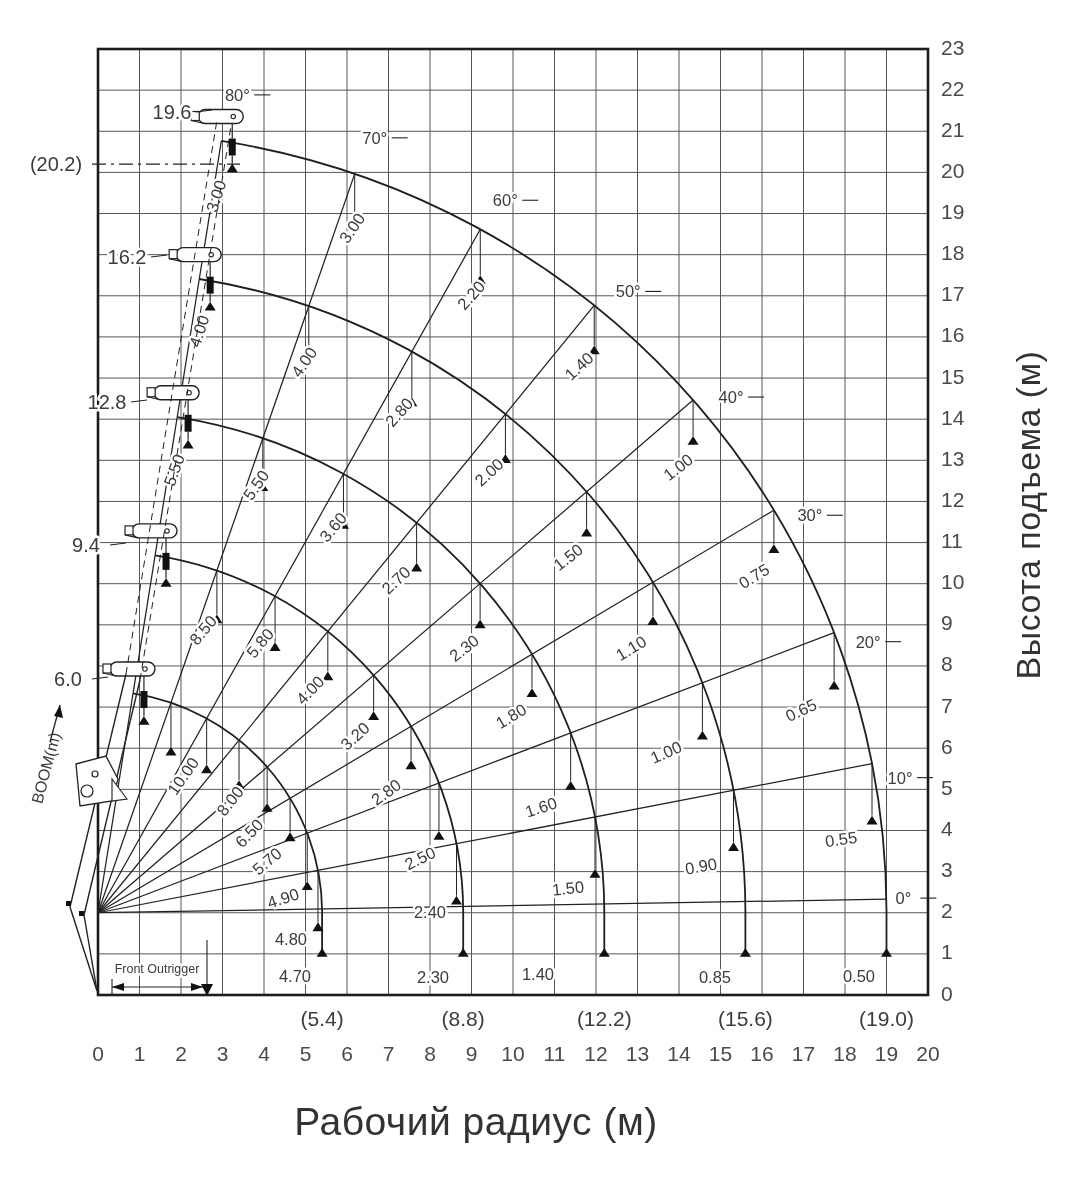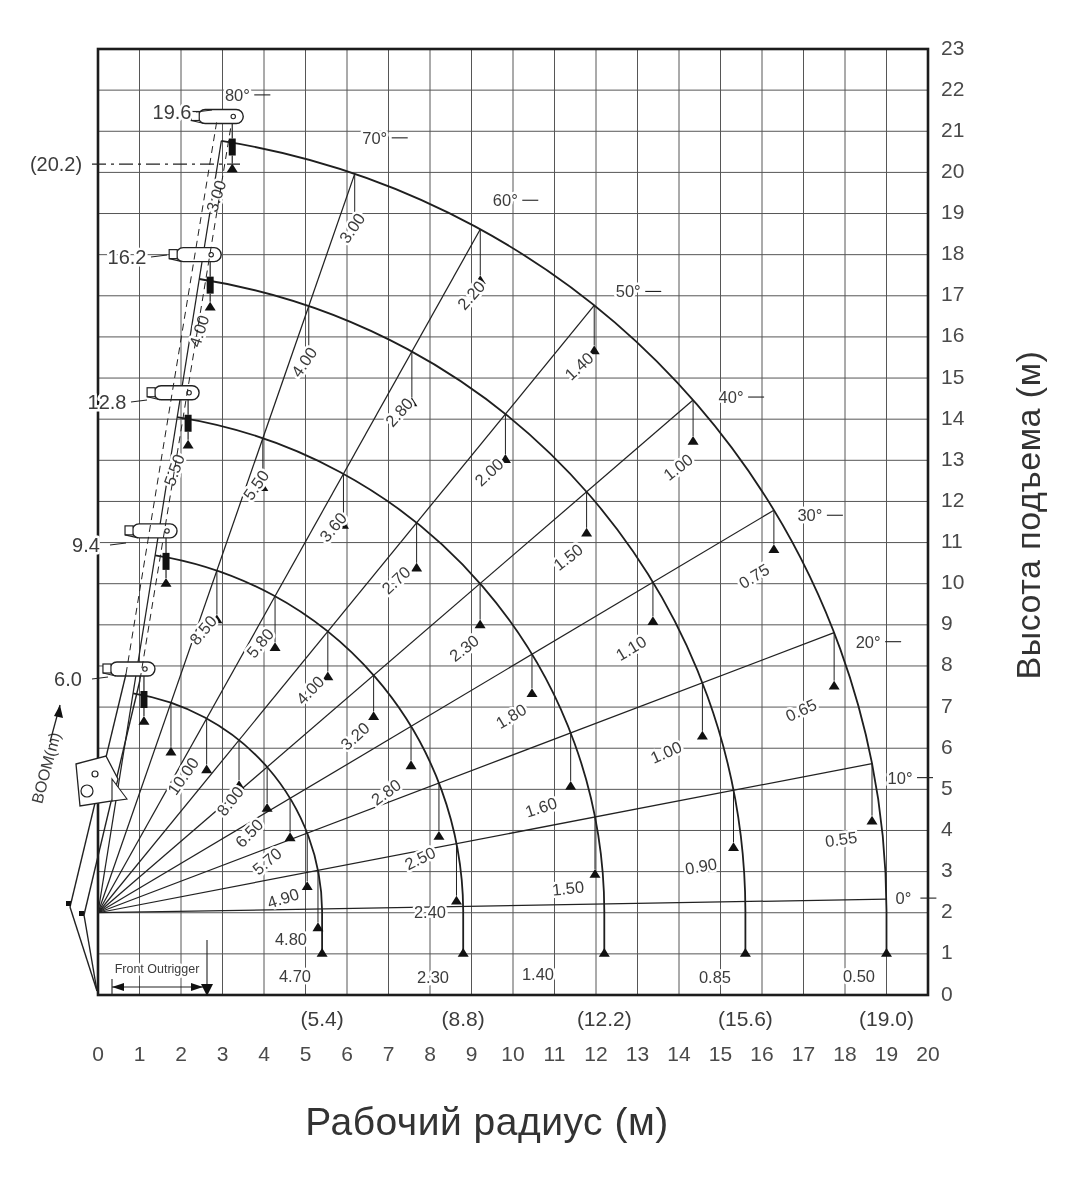--- a/index.html
+++ b/index.html
@@ -1,21 +1,21 @@
 <!DOCTYPE html>
 <html><head>
 <meta charset="utf-8">
 <style>
   html,body{margin:0;padding:0;background:#ffffff;}
   body{width:1080px;height:1182px;overflow:hidden;font-family:"Liberation Sans",sans-serif;}
   .stage{position:relative;width:1080px;height:1182px;background:#ffffff;}
   svg{position:absolute;left:0;top:0;}
   .xtitle{
     position:absolute;left:0;top:1100px;width:952px;text-align:center;
-    font-size:39px;color:#333;letter-spacing:.5px;font-family:"Liberation Sans",sans-serif;padding-left:11px;
+    font-size:39px;color:#333;letter-spacing:.5px;font-family:"Liberation Sans",sans-serif;
   }
   .ytitle{
     position:absolute;top:515px;left:1028px;transform:translate(-50%,-50%) rotate(-90deg);
     white-space:nowrap;font-size:34px;color:#333;letter-spacing:.5px;
     font-family:"Liberation Sans",sans-serif;
   }
 </style>
 </head>
 <body>
 

